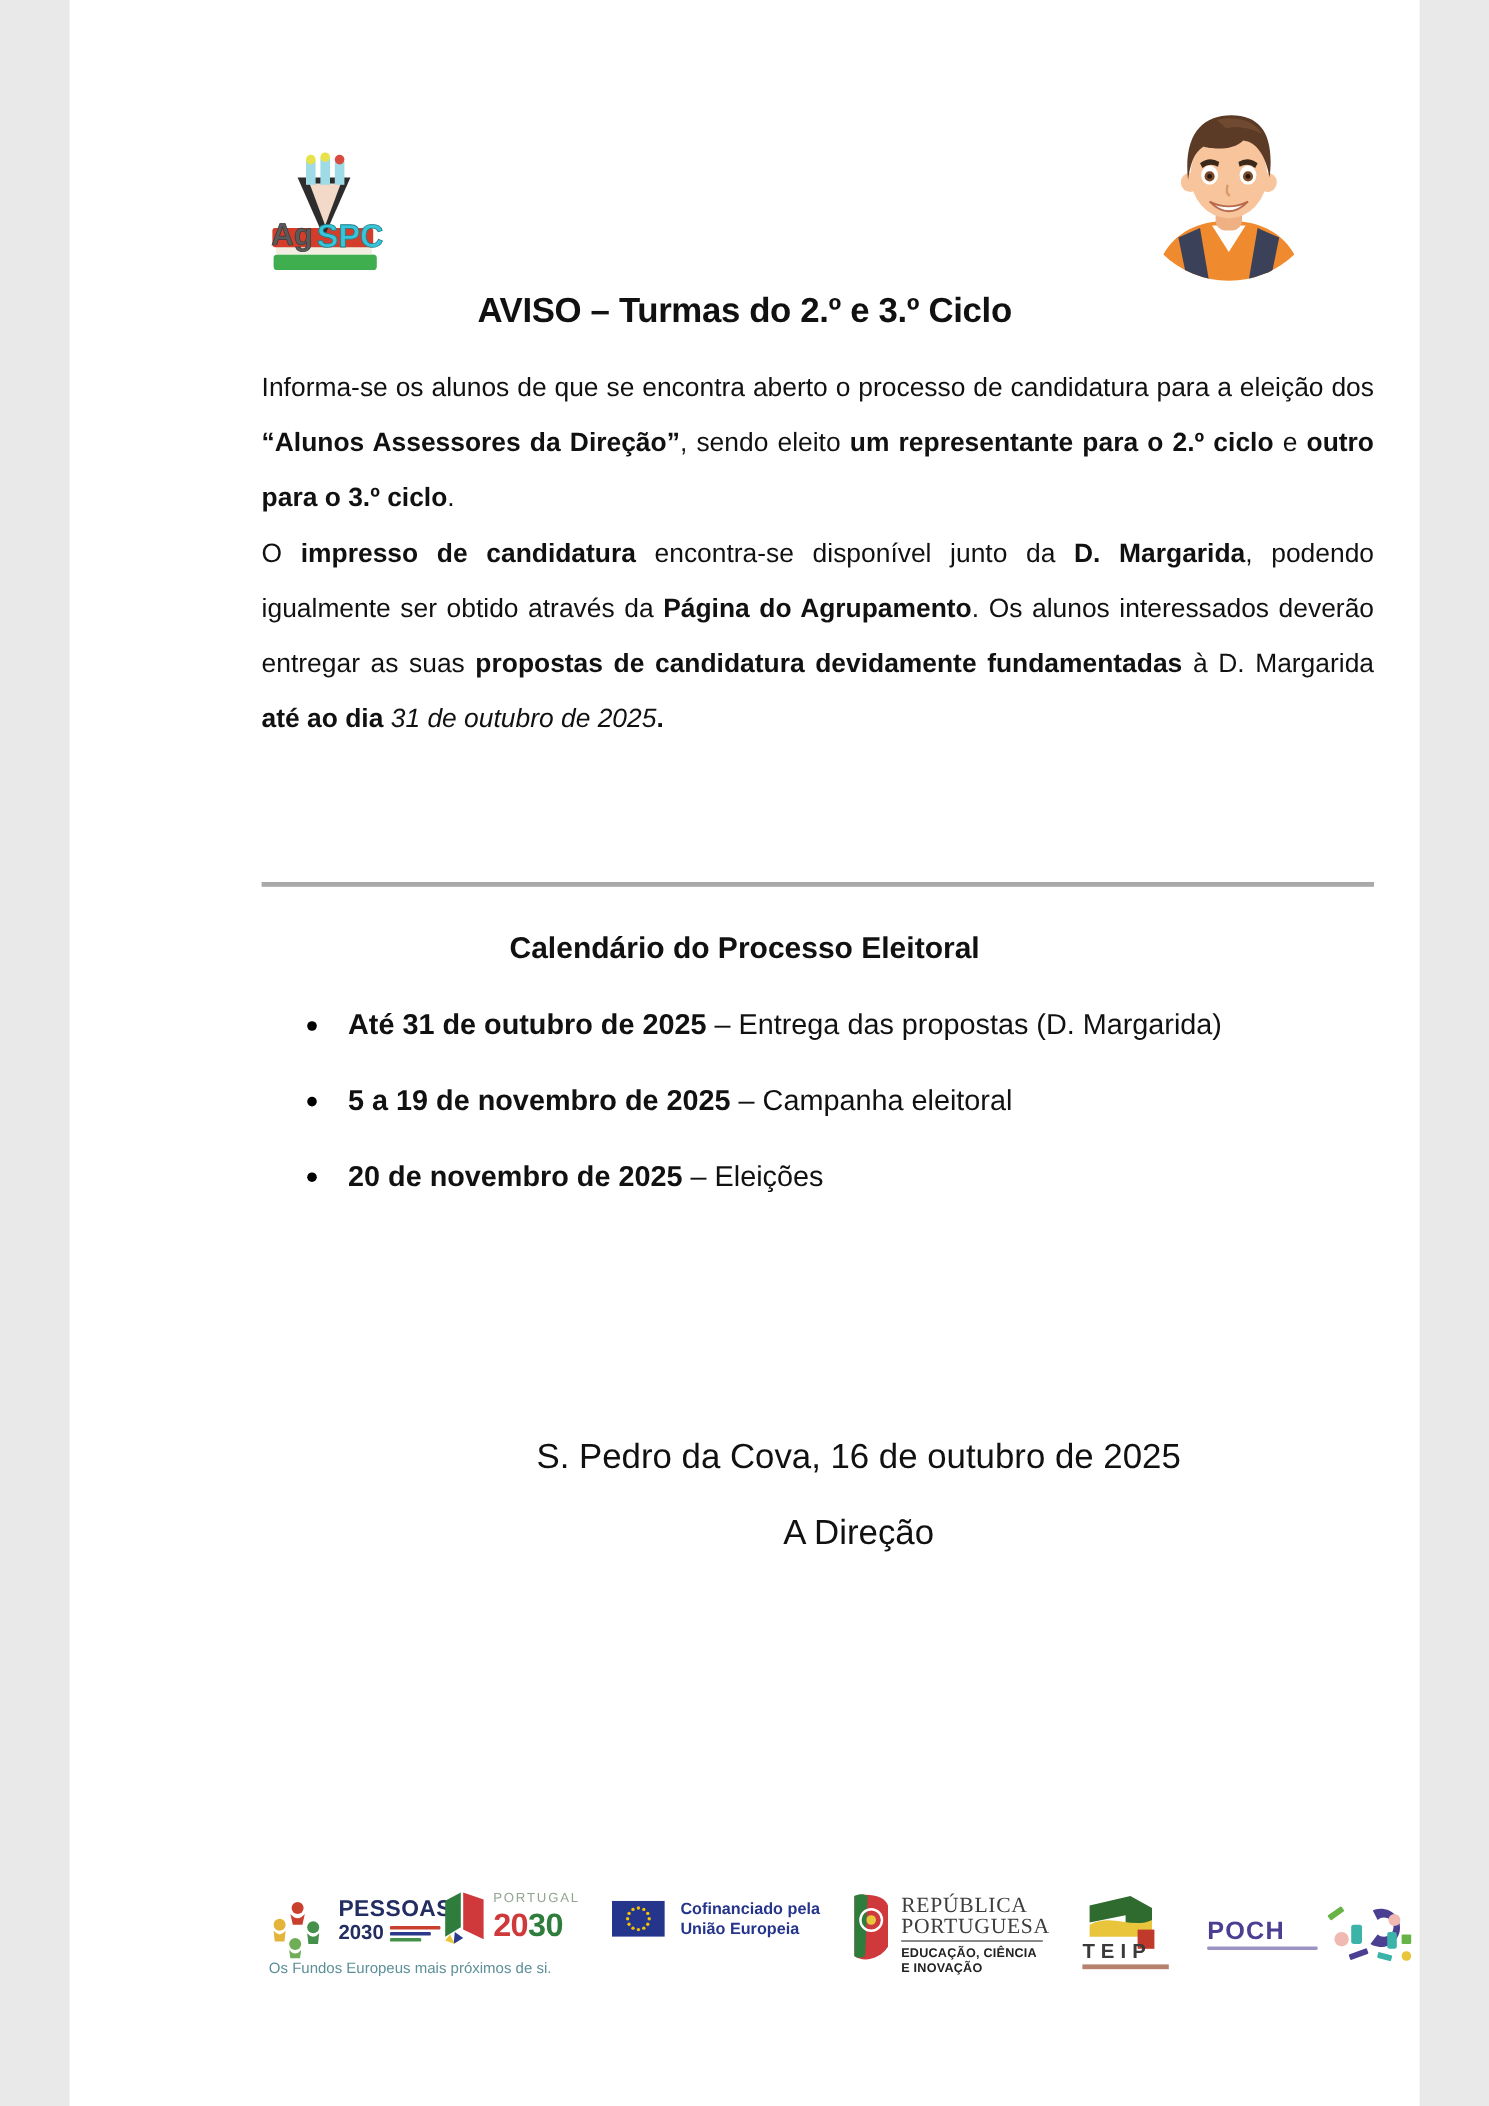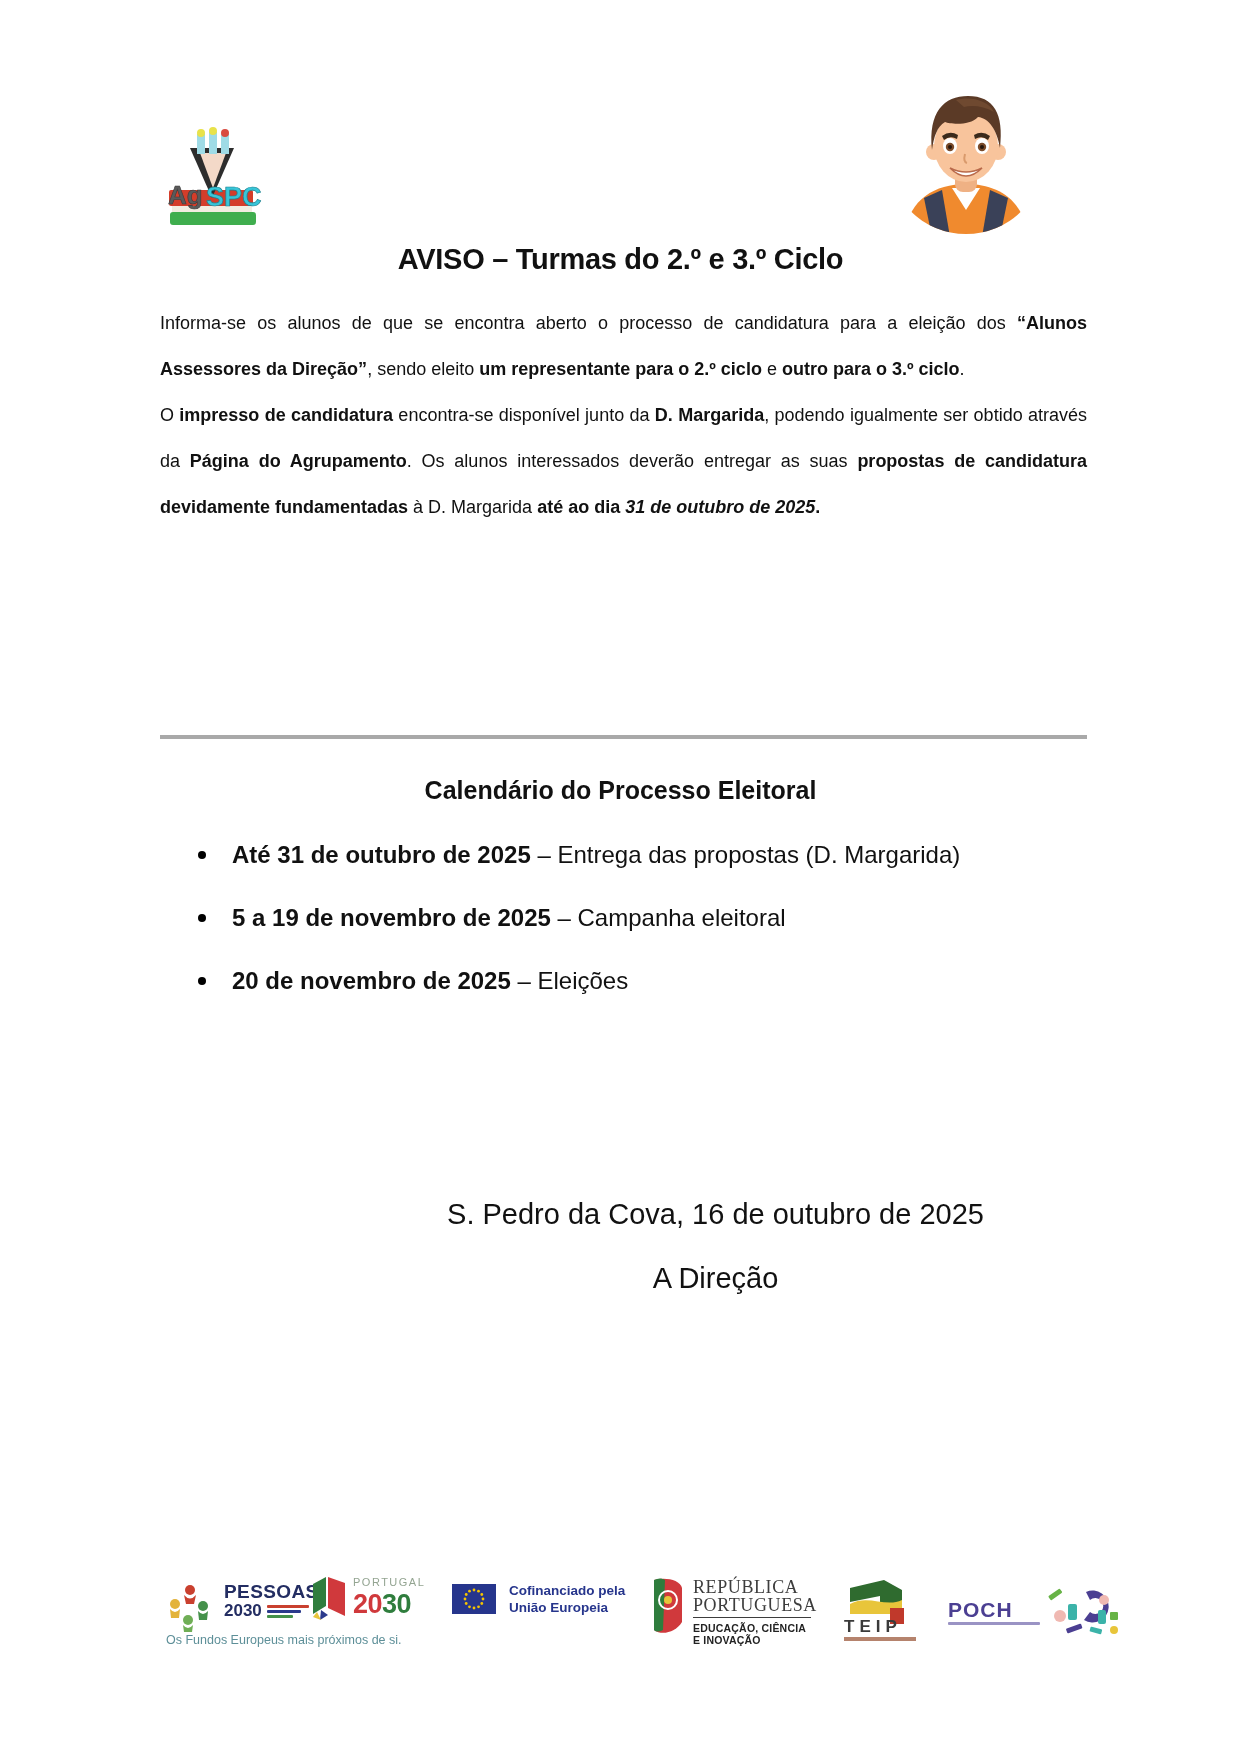--- a/index.html
+++ b/index.html
@@ -1,32 +1,32 @@
 <!DOCTYPE html>
 <html><head>
 <meta charset="utf-8">
 <style>
   html,body{margin:0;padding:0;background:#e9e9e9;}
   .page{
-    position:relative;width:1241px;height:1755px;margin:0 auto;background:#ffffff;
+    position:relative;width:1125px;height:1755px;margin:0 auto;background:#ffffff;
     font-family:"Liberation Sans","DejaVu Sans",sans-serif;color:#111;overflow:hidden;
   }
   
   .school-logo{position:absolute;left:160px;top:126px;width:104px;height:104px;}
   .avatar{position:absolute;left:886px;top:72px;width:160px;height:165px;}
   .doc-title{
     position:absolute;top:243px;left:0;width:100%;text-align:center;
     font-size:29px;font-weight:bold;letter-spacing:-0.3px;
   }
   
   .content{position:absolute;left:160px;top:300px;width:927px;}
-  p.body{margin:0;font-size:18px;line-height:46px;text-align:justify;}
+  p.body{margin:0;font-size:22px;line-height:46px;text-align:justify;}
   p.body + p.body{margin-top:0px;}
   .b{font-weight:bold;}
-  .bi{font-weight:bold;font-style:italic;}
+  .bi{font-weight:normal;font-style:italic;}
   .divider{position:absolute;left:160px;top:735px;width:927px;height:4px;background:#a9a9a9;}
   .cal-heading{
     position:absolute;top:776px;left:0;width:100%;text-align:center;
     font-size:25px;font-weight:bold;
   }
   ul.cal-list{position:absolute;left:196px;top:832px;width:880px;margin:0;padding:0;list-style:none;}
   ul.cal-list li{
     position:relative;padding-left:36px;margin-bottom:17px;
     font-size:24px;line-height:46px;
   }

